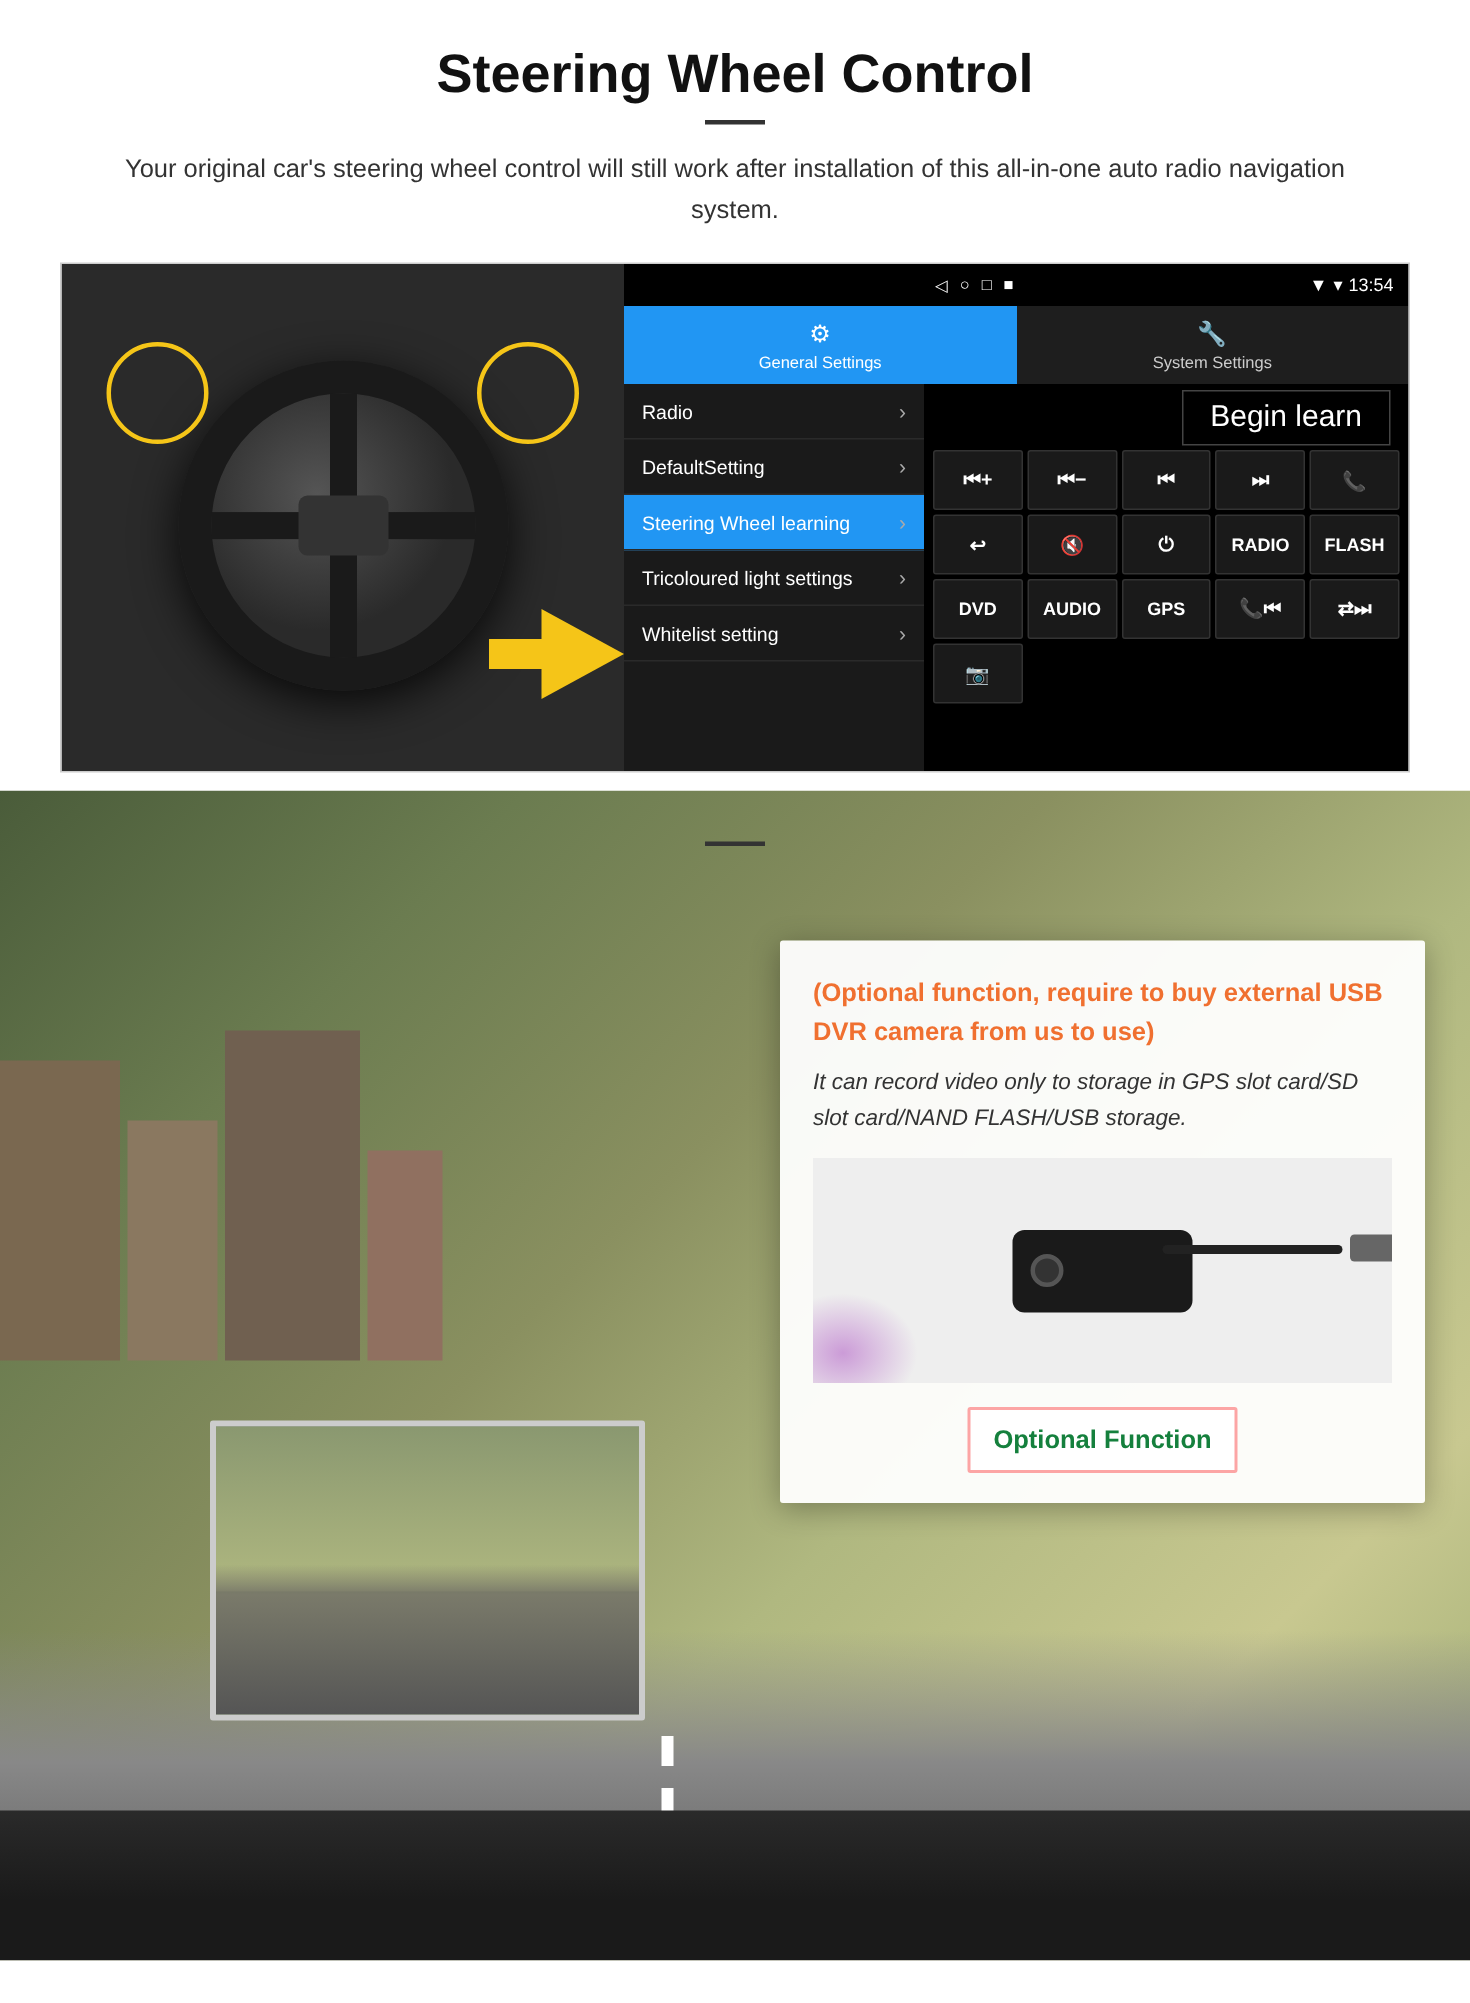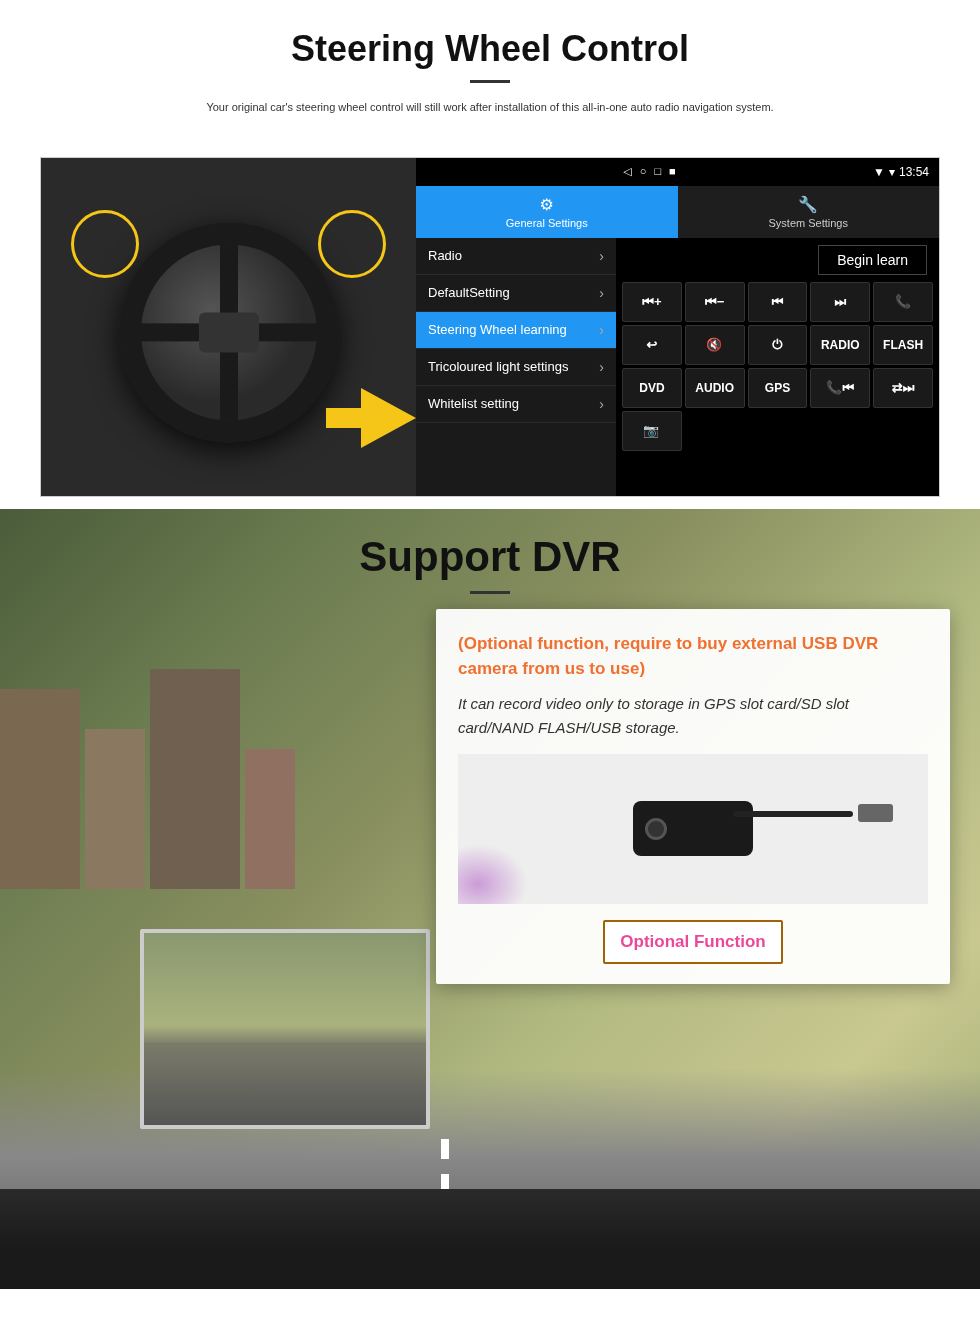--- a/index.html
+++ b/index.html
@@ -21,25 +21,25 @@
       font-weight: 900;
       color: #111;
     }
     .title-divider {
       width: 40px;
       height: 3px;
       background: #333;
       margin: 10px auto 16px;
     }
     .section-subtitle {
-      font-size: 11px;
+      font-size: 17px;
       color: #333;
       line-height: 1.6;
       max-width: 860px;
-      margin: 0 auto 40px;
+      margin: 0 auto 22px;
     }
 
     
     .steering-demo {
       display: flex;
       width: 100%;
       height: 340px;
       border: 1px solid #ccc;
       overflow: hidden;
     }
@@ -224,21 +224,21 @@
       align-items: center;
       justify-content: flex-end;
       padding: 8px 12px;
       height: 44px;
     }
     .begin-learn-btn {
       background: #000;
       color: #fff;
       border: 1px solid #444;
       padding: 6px 18px;
-      font-size: 14px;
+      font-size: 20px;
       cursor: pointer;
     }
     .ctrl-grid {
       display: grid;
       grid-template-columns: repeat(5, 1fr);
       gap: 3px;
       padding: 0 6px 4px;
     }
     .ctrl-btn {
       background: #1a1a1a;
@@ -317,21 +317,21 @@
       height: 3px;
       background: #333;
       margin: 10px auto 0;
     }
 
     
     .dvr-info-card {
       position: absolute;
       right: 30px;
       top: 100px;
-      width: 514px;
+      width: 430px;
       background: rgba(255,255,255,0.95);
       padding: 22px 22px 20px;
       border-radius: 2px;
       box-shadow: 0 4px 20px rgba(0,0,0,0.3);
     }
     .dvr-optional-text {
       color: #f07030;
       font-size: 17px;
       font-weight: bold;
       line-height: 1.5;
@@ -406,22 +406,22 @@
       background: radial-gradient(ellipse, rgba(180,100,200,0.6) 0%, transparent 70%);
       border-radius: 50%;
     }
 
     .dvr-optional-btn {
       display: block;
       width: 180px;
       margin: 0 auto;
       padding: 10px 0;
       text-align: center;
-      border: 2px solid #a16207;
-      color: #ec4899;
+      border: 2px solid #fca5a5;
+      color: #15803d;
       font-size: 17px;
       font-weight: bold;
       background: #fff;
       cursor: pointer;
       border-radius: 2px;
     }
 
     
     .dvr-screenshot {
       position: absolute;
@@ -576,21 +576,20 @@
     </div>
 
     <div class="dvr-buildings">
       <div class="building" style="left:0; width:80px; height:200px; background:#7a6850;"></div>
       <div class="building" style="left:85px; width:60px; height:160px; background:#8a7860;"></div>
       <div class="building" style="left:150px; width:90px; height:220px; background:#706050;"></div>
       <div class="building" style="left:245px; width:50px; height:140px; background:#907060;"></div>
     </div>
 
     <div class="dvr-title-overlay">
-      <h2 class="dvr-title">Support DVR</h2>
       <div class="dvr-divider"></div>
     </div>
 
     <div class="dvr-screenshot">
       <div class="dvr-screenshot-sky"></div>
       <div class="dvr-screenshot-road"></div>
     </div>
 
     <div class="dvr-dashboard"></div>
 

